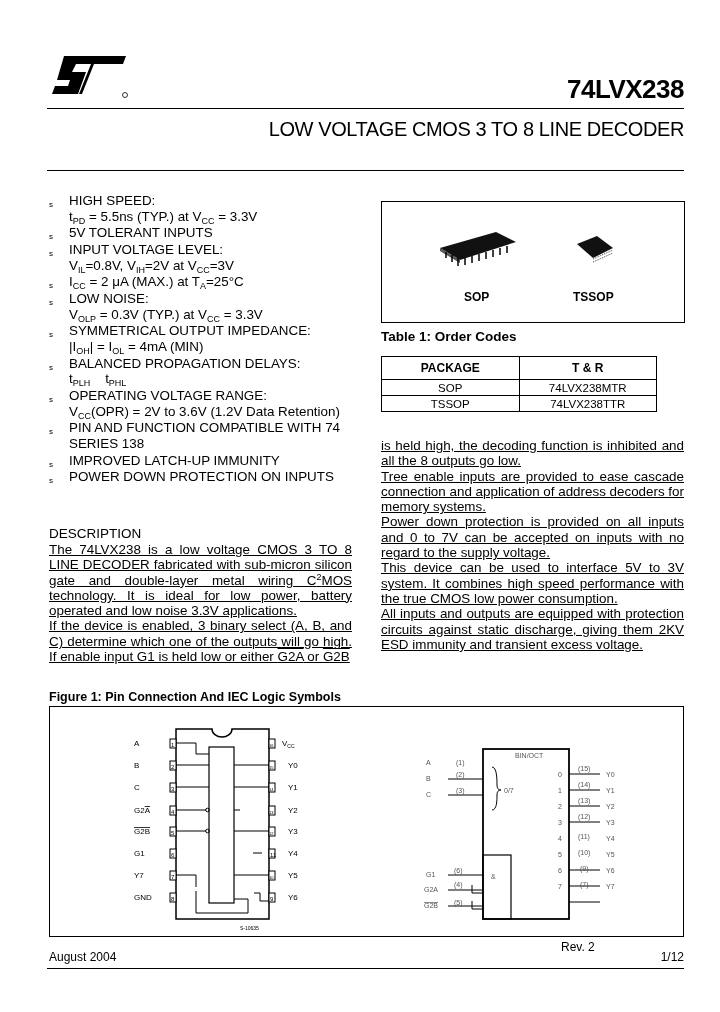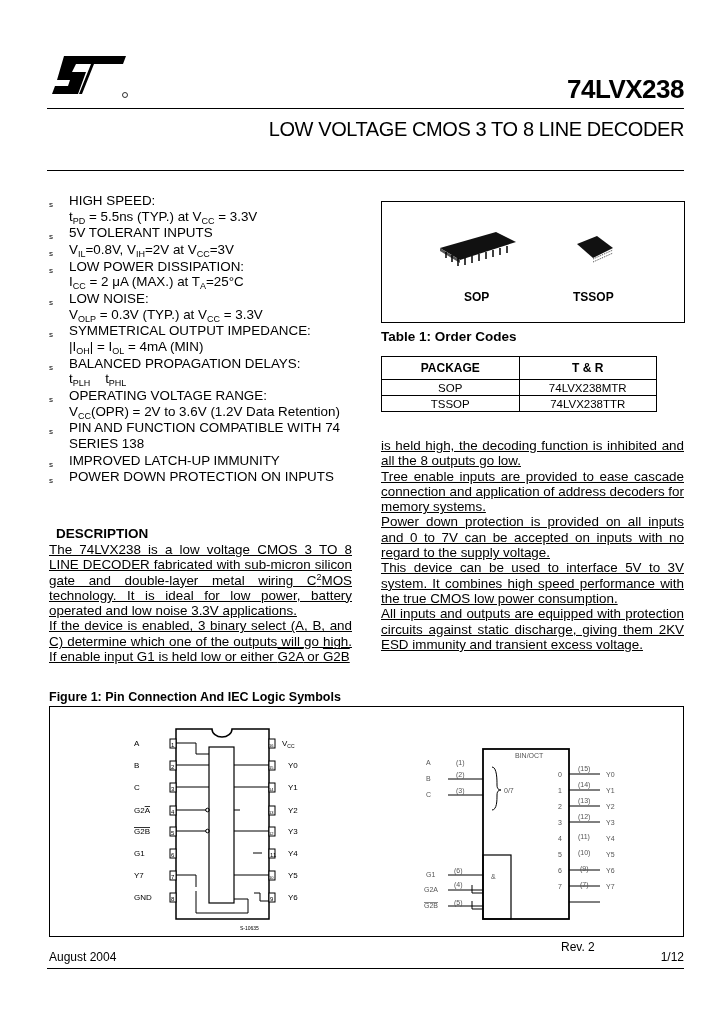--- a/index.html
+++ b/index.html
@@ -14,21 +14,21 @@
   .feat { position:relative; padding-left:21px; margin-bottom:1.3px; }
   .feat .bullet { position:absolute; left:1px; top:4px; font-size:8px; }
   sub { font-size:9px; vertical-align:-3px; line-height:0; }
   sup { font-size:9px; vertical-align:5px; line-height:0; }
   .pkgbox { left:381px; top:201px; width:302px; height:120px; border:1.5px solid #000; }
   .pkglabel { position:absolute; top:88px; font-size:12px; font-weight:bold; }
   .tabletitle { left:381px; top:329px; font-size:13.5px; font-weight:bold; }
   table.order { position:absolute; left:381px; top:356px; width:276px; border-collapse:collapse; font-size:11.5px; }
   table.order td, table.order th { border:1px solid #000; text-align:center; padding:0; height:15px; }
   table.order th { height:22px; font-weight:bold; font-size:12px; }
-  .desc-h { left:56px; top:526px; font-size:13.5px; font-weight:bold; }
+  .desc-h { left:49px; top:526px; font-size:13.5px; font-weight:normal; }
   .col { font-size:13.4px; line-height:15.3px; text-align:justify;text-decoration:underline; }
   .descL { left:49px; top:542px; width:303px; }
   .descR { left:381px; top:438px; width:303px; }
   .ov { text-decoration:overline; }
   .ul { text-decoration:underline; }
   .figtitle { left:49px; top:690px; font-size:12.5px; font-weight:bold; }
   .figbox { left:49px; top:706px; width:635px; height:231px; border:1.5px solid #000; box-sizing:border-box; }
   .footer-date { left:49px; top:950px; font-size:12px; }
   .footer-rev { left:561px; top:940px; font-size:12px; }
   .footer-page { right:36px; top:950px; font-size:12px; }
@@ -56,25 +56,25 @@
     <span class="bullet">s</span>
     <div>HIGH SPEED:</div>
     <div>t<sub>PD</sub> = 5.5ns (TYP.) at V<sub>CC</sub> = 3.3V</div>
   </div>
   <div class="feat">
     <span class="bullet">s</span>
     <div>5V TOLERANT INPUTS</div>
   </div>
   <div class="feat">
     <span class="bullet">s</span>
+    <div>INPUT VOLTAGE LEVEL:</div>
     <div>V<sub>IL</sub>=0.8V, V<sub>IH</sub>=2V at V<sub>CC</sub>=3V</div>
   </div>
   <div class="feat">
     <span class="bullet">s</span>
-    <div>LOW POWER DISSIPATION:</div>
     <div>I<sub>CC</sub> = 2 μA (MAX.) at T<sub>A</sub>=25°C</div>
   </div>
   <div class="feat">
     <span class="bullet">s</span>
     <div>LOW NOISE:</div>
     <div>V<sub>OLP</sub> = 0.3V (TYP.) at V<sub>CC</sub> = 3.3V</div>
   </div>
   <div class="feat">
     <span class="bullet">s</span>
     <div>SYMMETRICAL OUTPUT IMPEDANCE:</div>

